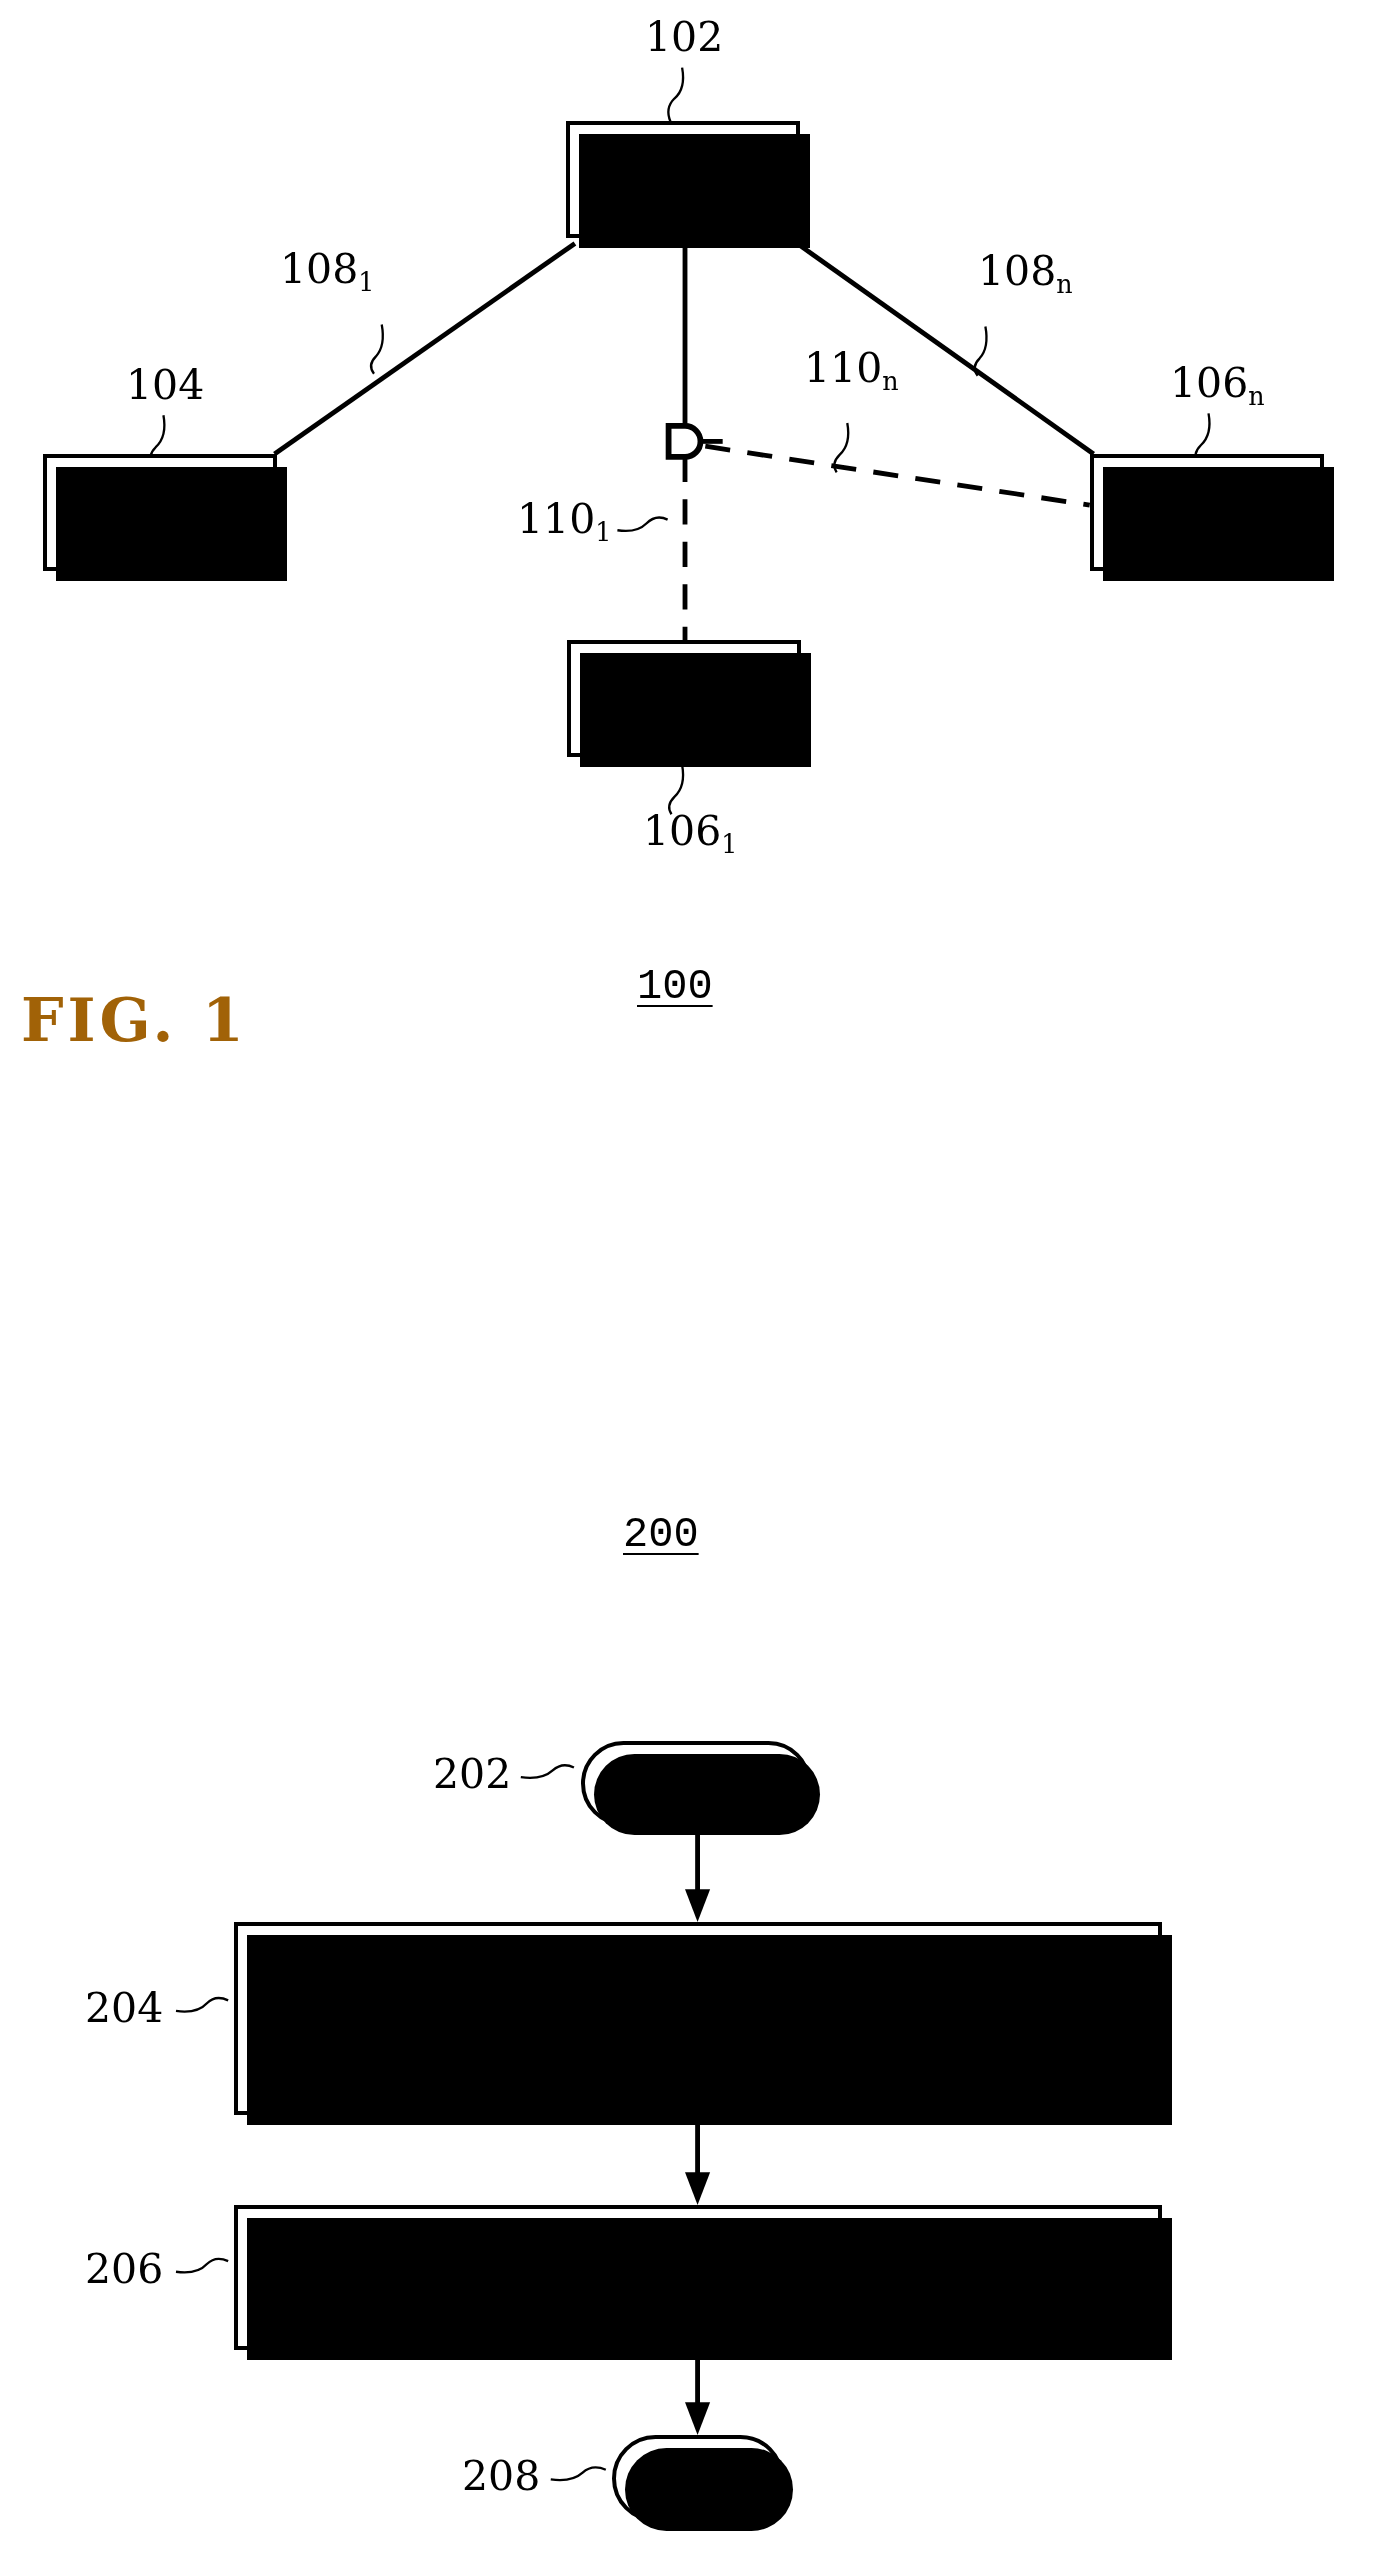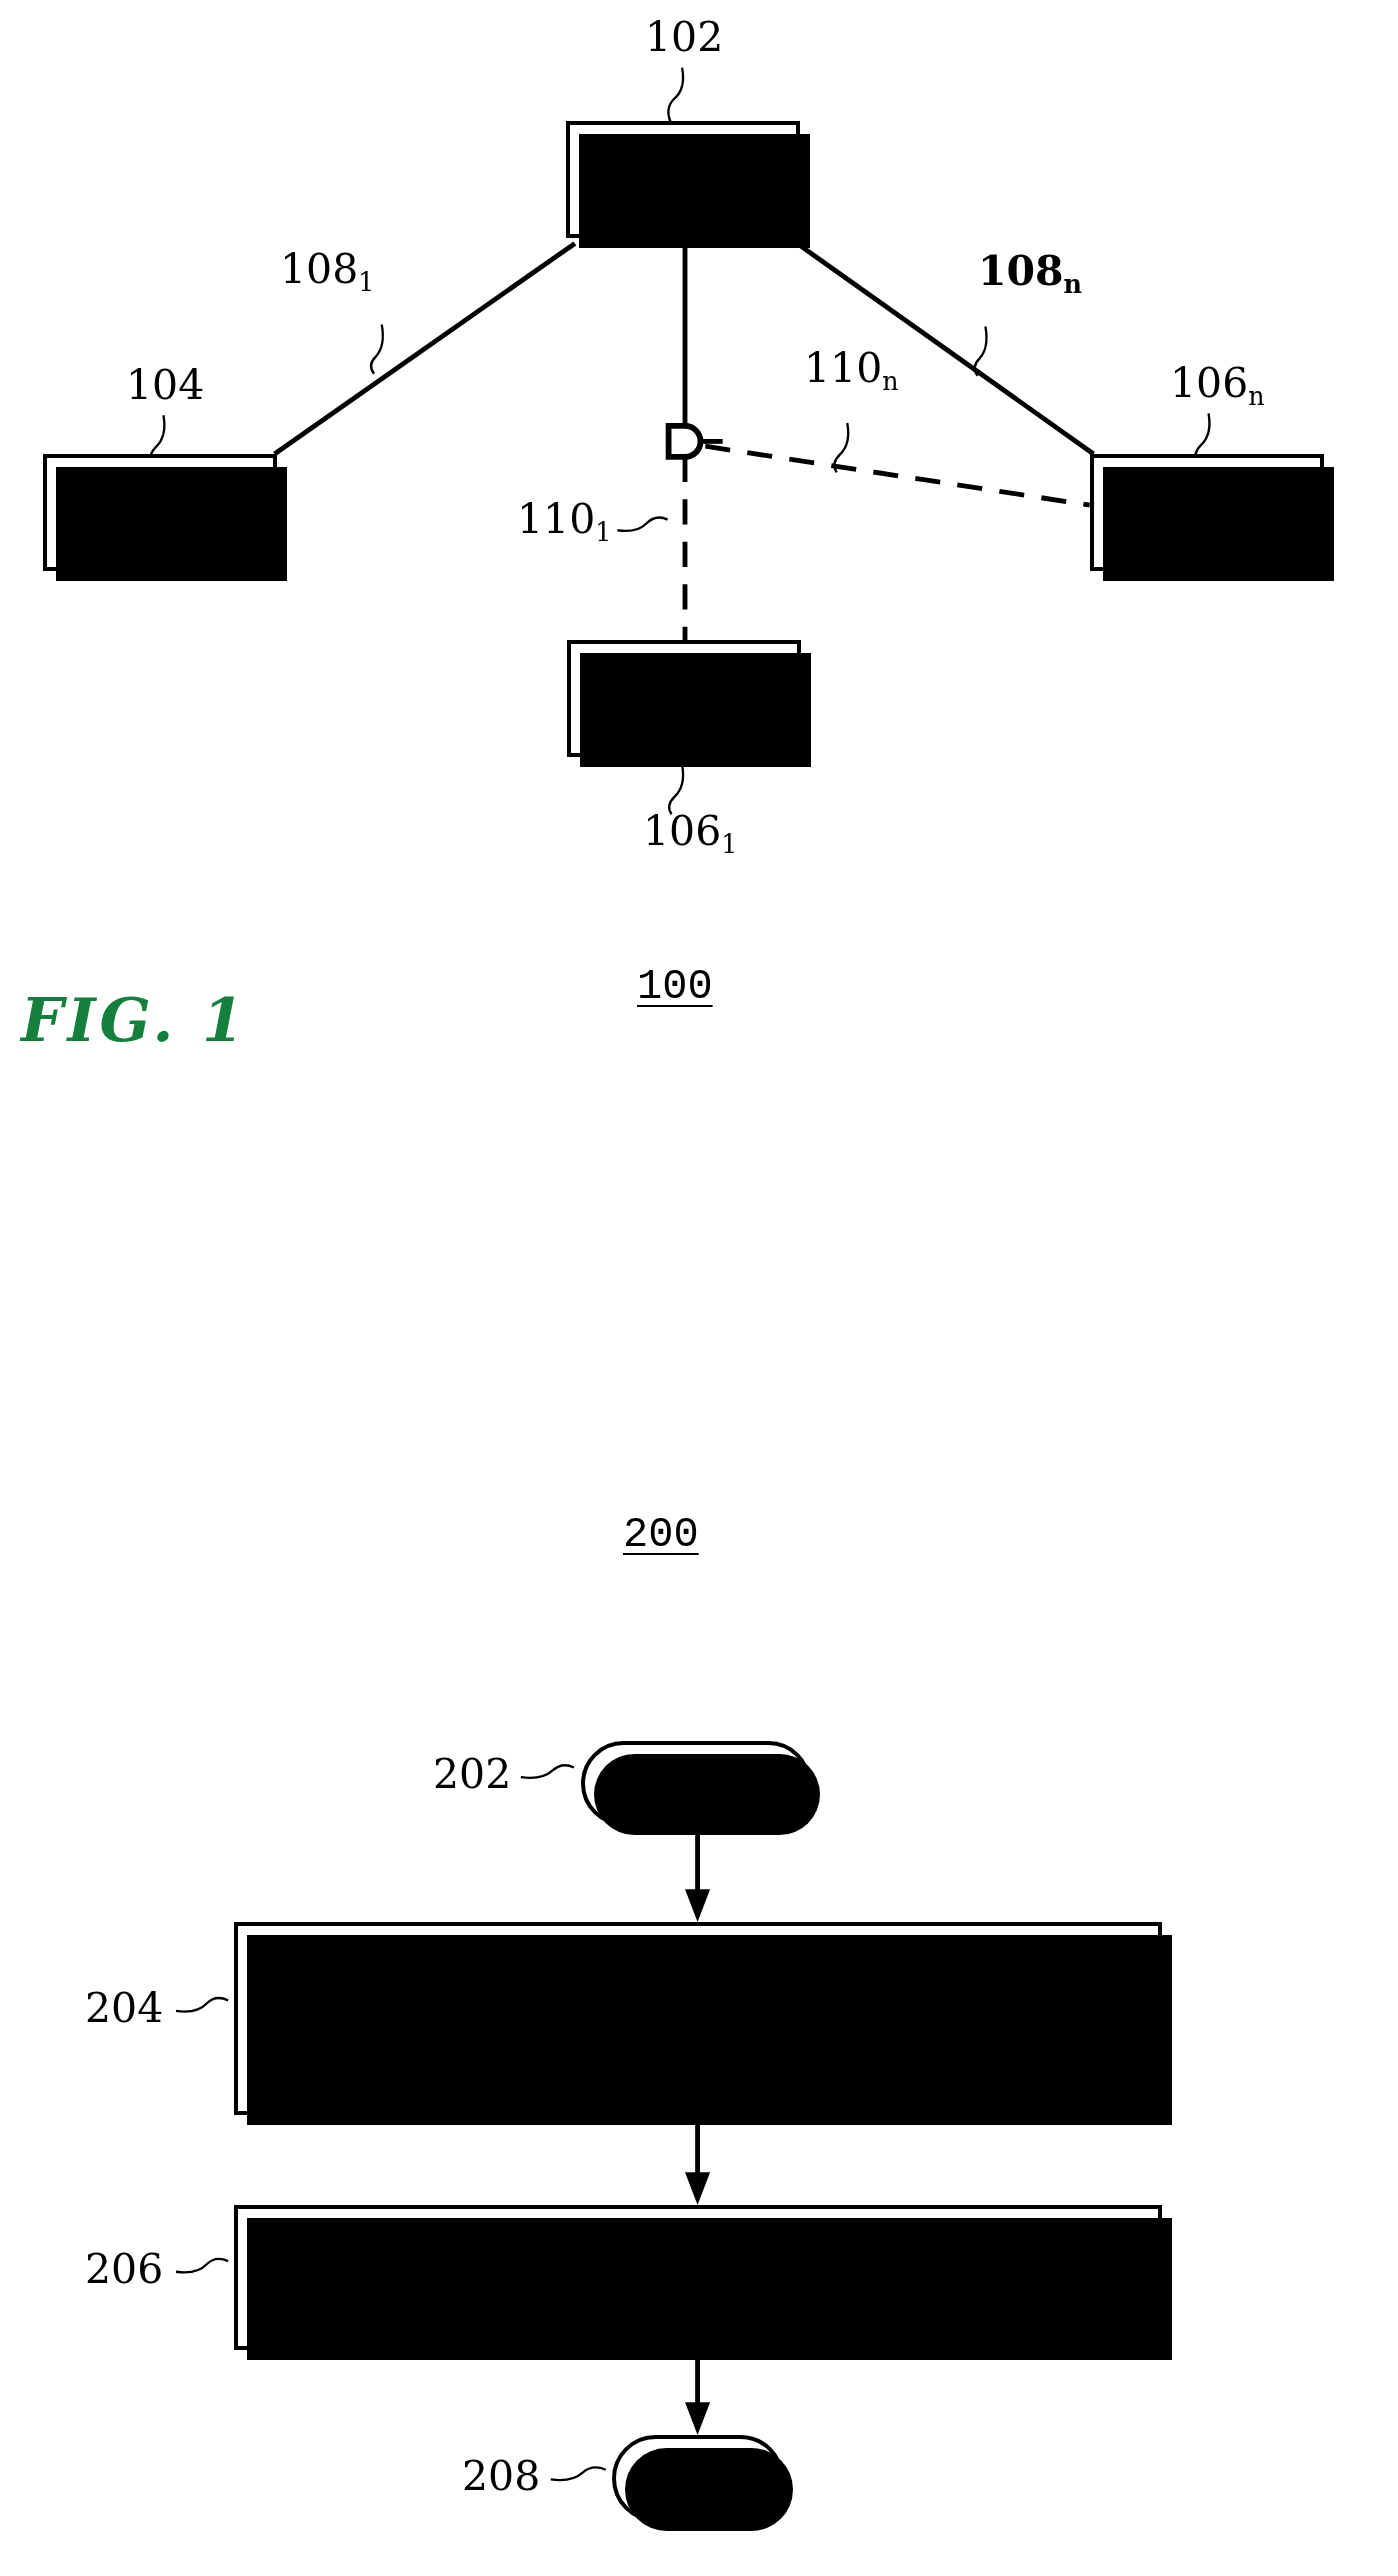--- a/index.html
+++ b/index.html
@@ -105,25 +105,24 @@
     text-underline-offset: 6.8px;
     text-decoration-thickness: 1.9px;
     font-family: Liberation Mono, monospace;
   }
 
   
   .figtitle {
     position: absolute;
     font-family: "DejaVu Serif", "Liberation Serif", serif;
     font-weight: bold;
-    font-style: italic;
     font-size: 60px;
     letter-spacing: 3.9px;
     white-space: nowrap;
-    color: #15803d;
+    color: #a16207;
   }
   svg.overlay {
     position: absolute;
     left: 0; top: 0;
     width: 1399px;
     height: 2576px;
     pointer-events: none;
     z-index: 2;
   }
 </style>
@@ -199,21 +198,21 @@
   </div>
 
   <div class="ref" style="left:643px; top:811px;">
     <span>106</span><sub>1</sub>
   </div>
 
   <div class="ref" style="left:280px; top:249px;">
     <span>108</span><sub>1</sub>
   </div>
 
-  <div class="ref" style="left:978px; top:251px;font-weight:bold;">
+  <div class="ref" style="left:978px; top:251px;">
     <span>108</span><sub>n</sub>
   </div>
 
   <div class="ref" style="left:517px; top:499px;text-align:center;">
     <span>110</span><sub>1</sub>
   </div>
 
   <div class="ref" style="left:804px; top:348px;">
     <span>110</span><sub>n</sub>
   </div>

